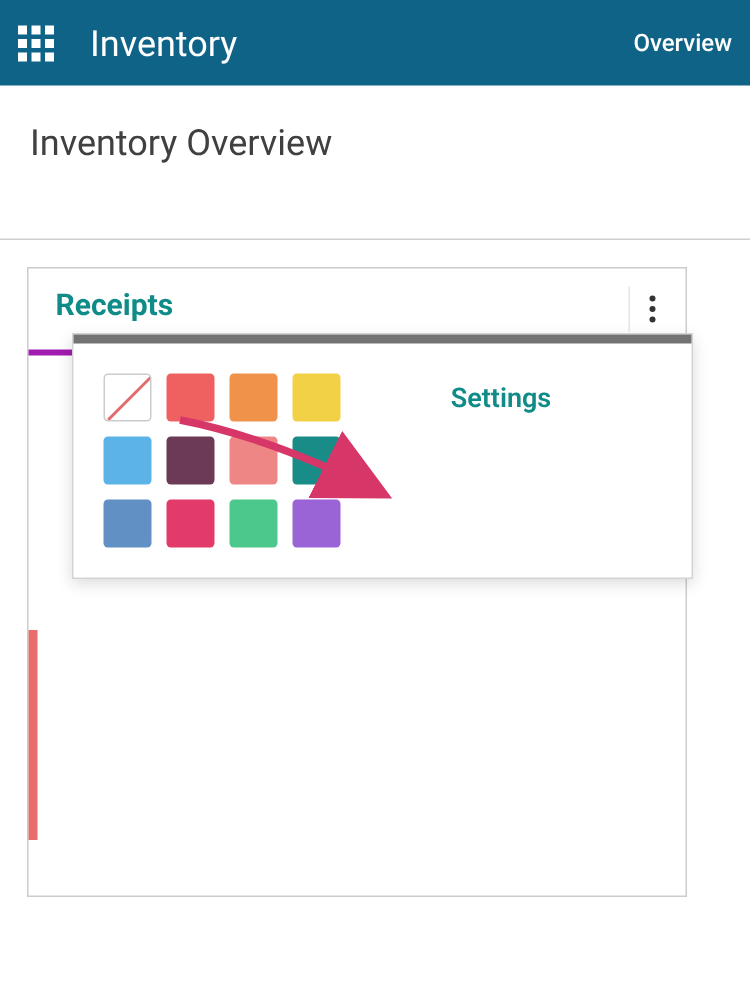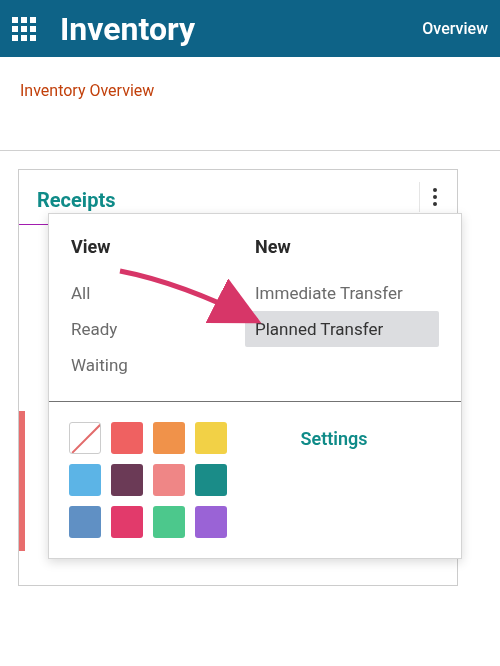--- a/index.html
+++ b/index.html
@@ -1,47 +1,47 @@
 <!DOCTYPE html>
 <html><head>
 <meta charset="utf-8">
 <style>
 * { box-sizing: border-box; margin: 0; padding: 0; }
 body { font-family: -apple-system, BlinkMacSystemFont, "Segoe UI", Roboto, sans-serif; background: #fff; width: 500px; height: 666px; overflow: hidden; }
 
 .topbar { background: #0e6387; height: 57px; display: flex; align-items: center; padding: 0 12px; color: #fff; }
 .apps-icon { display: grid; grid-template-columns: repeat(3, 6px); grid-template-rows: repeat(3, 6px); gap: 3px; margin-right: 24px; cursor: pointer; }
 .apps-icon span { background: #fff; width: 6px; height: 6px; }
-.app-title { font-size: 32px; font-weight: 700; flex: 1; }
+.app-title { font-size: 24px; font-weight: 400; flex: 1; }
 .nav-item { font-size: 16px; font-weight: 500; cursor: pointer; }
 
-.page-header { padding: 24px 20px 50px 20px; font-size: 16px; color: #c2410c; }
+.page-header { padding: 24px 20px 50px 20px; font-size: 24px; color: #404040; }
 
 .hr-line { border: none; border-top: 1px solid #d0d0d0; }
 
 .card-area { position: relative; padding: 18px; }
 
 .receipts-card { border: 1px solid #ccc; width: 440px; position: relative; background: #fff; }
-.receipts-header { display: flex; align-items: flex-end; justify-content: space-between; padding: 12px 8px 12px 18px; border-bottom: 1px solid #a21caf; }
+.receipts-header { display: flex; align-items: flex-start; justify-content: space-between; padding: 12px 8px 12px 18px; border-bottom: 4px solid #a21caf; }
 .receipts-title { color: #0f8b88; font-weight: 700; font-size: 20px; }
 .kebab { width: 30px; height: 30px; display: flex; align-items: center; justify-content: center; border-left: 1px solid #e5e5e5; cursor: pointer; }
 .kebab-dots { display: flex; flex-direction: column; gap: 3px; }
 .kebab-dots span { width: 4px; height: 4px; background: #333; border-radius: 50%; }
 
 .left-edge { position: absolute; left: 19px; top: 70px; width: 6px; height: 148px; background: #0f8b88; }
 .left-edge2 { position: absolute; left: 19px; top: 260px; width: 6px; height: 140px; background: #e86d6d; z-index: 1; }
 
 .dropdown { position: absolute; left: 48px; top: 62px; width: 414px; background: #fff; border: 1px solid #d4d4d4; box-shadow: 0 3px 10px rgba(0,0,0,0.15); z-index: 5; }
 .dropdown-top { display: flex; padding: 22px 22px 18px 22px; }
 .dropdown-col { flex: 1; }
 .col-heading { font-weight: 700; font-size: 18px; color: #2a2a2a; margin-bottom: 18px; }
 .menu-item { font-size: 17px; color: #6b6b6b; padding: 8px 10px; margin-left: -10px; cursor: pointer; border-radius: 2px; }
 .menu-item.hovered { background: #dcdde0; color: #333; }
 
-.dropdown-bottom { display: flex; border-top: 1px solid #737373; padding: 20px; align-items: flex-start; }
+.dropdown-bottom { display: flex; border-top: 6px solid #737373; padding: 20px; align-items: flex-start; }
 .color-grid { display: grid; grid-template-columns: repeat(4, 32px); grid-auto-rows: 32px; gap: 10px; }
 .swatch { width: 32px; height: 32px; border-radius: 3px; cursor: pointer; }
 .swatch.none { background: #fff; border: 1px solid #ccc; position: relative; overflow: hidden; }
 .swatch.none::after { content: ''; position: absolute; left: -4px; top: 14px; width: 42px; height: 2px; background: #e26b6b; transform: rotate(-45deg); }
 .settings-link { flex: 1; text-align: center; color: #0f8b88; font-weight: 600; font-size: 18px; padding-top: 6px; cursor: pointer; }
 
 .arrow-svg { position: absolute; left: 112px; top: 112px; z-index: 10; pointer-events: none; }
 </style>
 </head>
 <body>
@@ -78,33 +78,20 @@
             <span></span>
             <span></span>
             <span></span>
           </div>
       </div>
     </div>
     <div style="height:360px;"></div>
   </div>
 
   <div class="dropdown">
-    <div class="dropdown-top">
-      <div class="dropdown-col">
-        <div class="col-heading">View</div>
-        <div class="menu-item">All</div>
-        <div class="menu-item">Ready</div>
-        <div class="menu-item">Waiting</div>
-      </div>
-      <div class="dropdown-col">
-        <div class="col-heading">New</div>
-        <div class="menu-item">Immediate Transfer</div>
-        <div class="menu-item hovered">Planned Transfer</div>
-      </div>
-    </div>
     <div class="dropdown-bottom">
       <div class="color-grid">
         <div class="swatch none"></div>
         <div class="swatch" style="background:#ef6161"></div>
         <div class="swatch" style="background:#f0924a"></div>
         <div class="swatch" style="background:#f2d146"></div>
         <div class="swatch" style="background:#5cb4e6"></div>
         <div class="swatch" style="background:#6b3a56"></div>
         <div class="swatch" style="background:#ef8686"></div>
         <div class="swatch" style="background:#1a8c88"></div>

